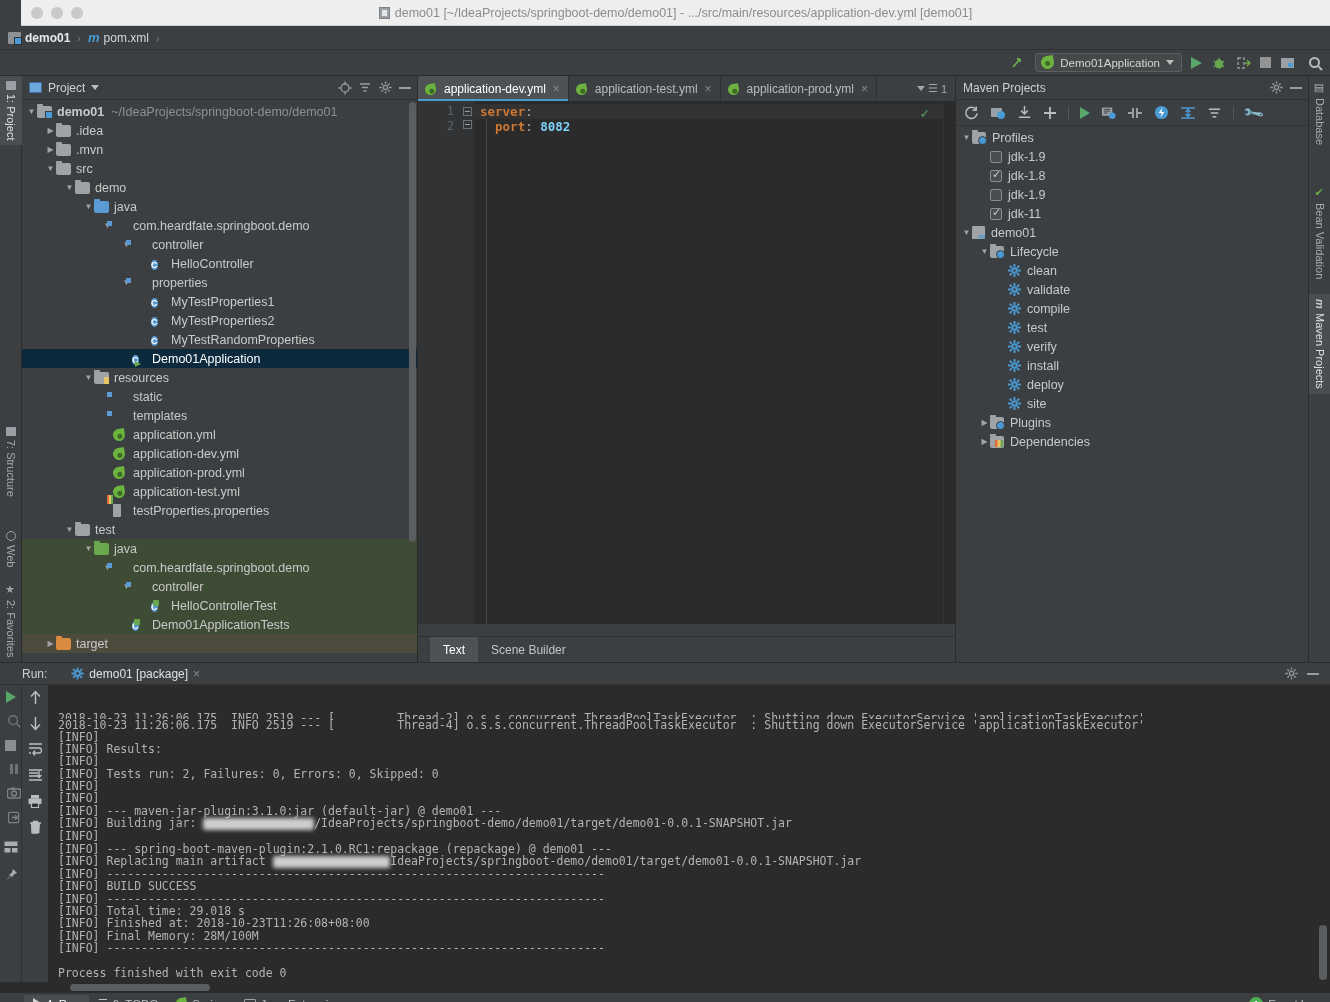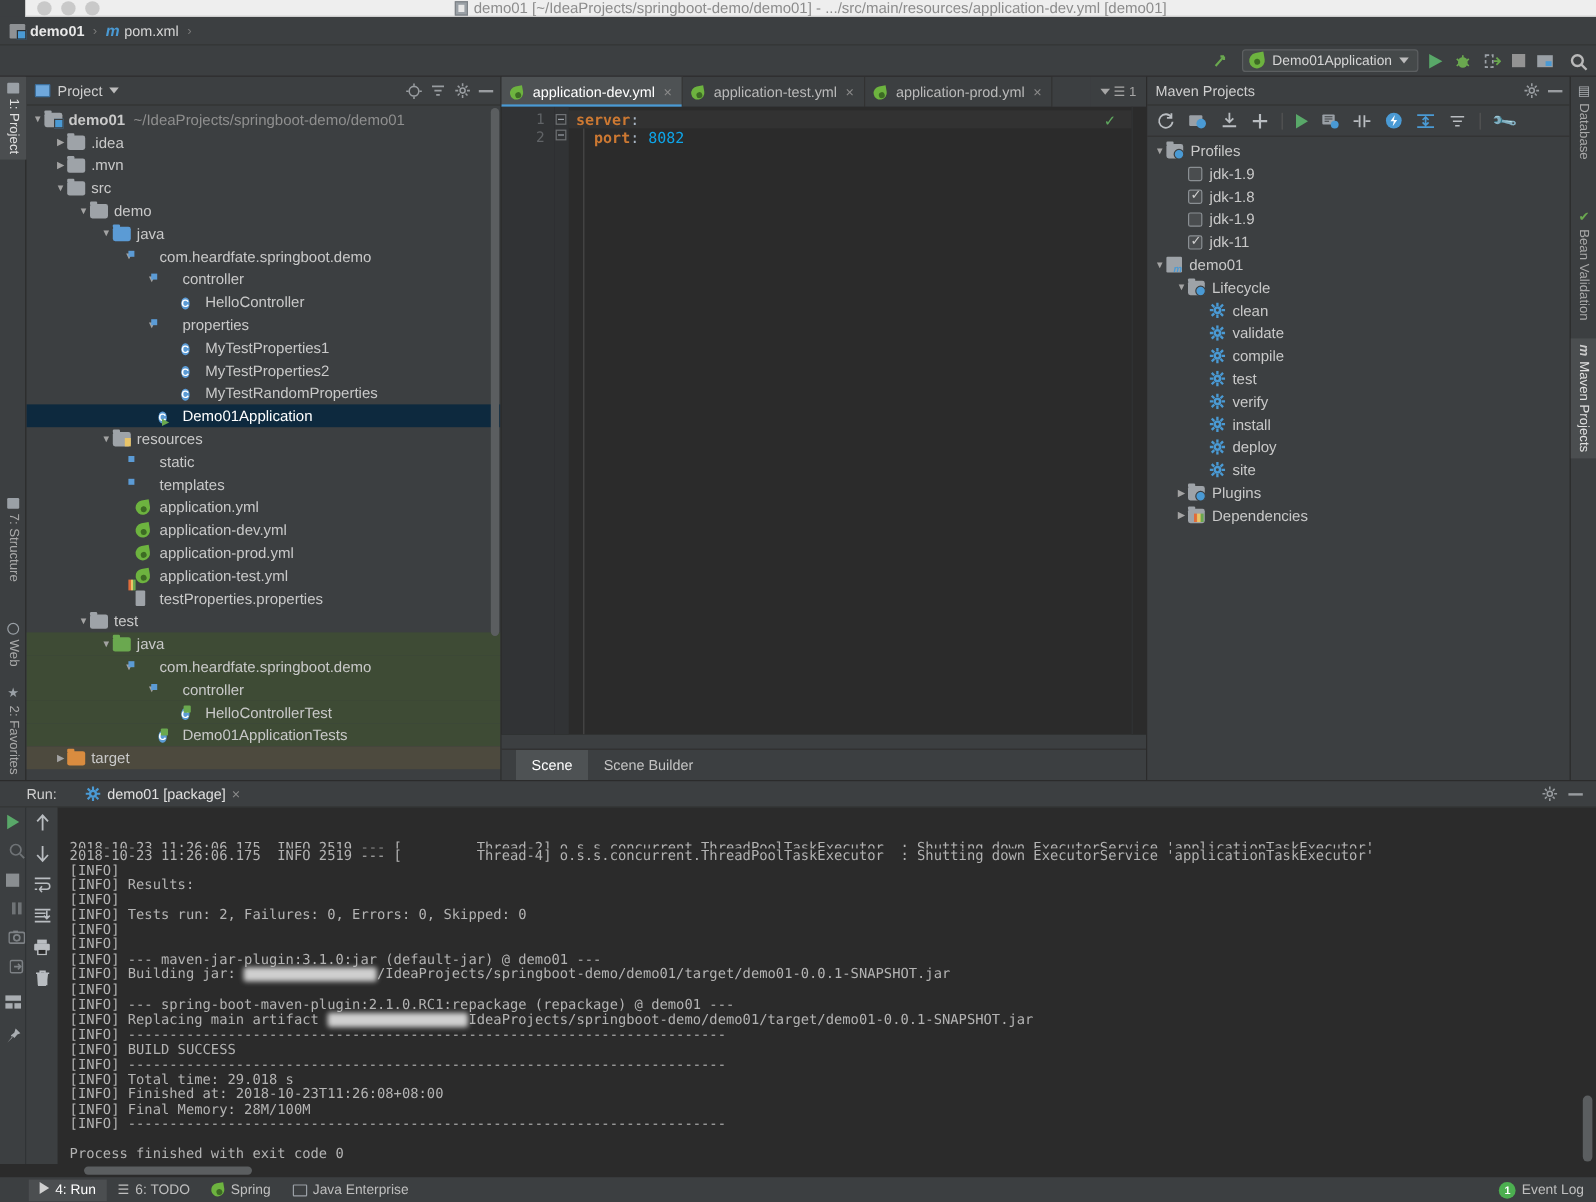--- a/index.html
+++ b/index.html
@@ -8,21 +8,21 @@
     background: #3c3f41;
     font-family: "Liberation Sans", sans-serif;
     font-size: 12px;
     color: #bbbbbb;
     overflow: hidden;
   }
   .app { position: relative; width: 1330px; height: 1002px; }
 
   
   .titlebar {
-    height: 14px; background: #eeeeee;
+    height: 26px; background: #eeeeee;
     display: flex; align-items: center;
     position: relative; border-bottom: 1px solid #cfcfcf; margin-left: 21px;
   }
   .traffic { display: flex; gap: 8px; padding-left: 10px; }
   .tl { width: 12px; height: 12px; border-radius: 50%; background: #c9c9c9; }
   .title-text {
     position: absolute; left: 0; right: 0; text-align: center;
     font-size: 12.5px; color: #8c8c8c; white-space: nowrap;
   }
   .title-text .docicon {
@@ -199,21 +199,21 @@
     width: 9px; height: 9px; border: 1px solid #6e7174; margin: 3px 1px 0 1px; position: relative;
   }
   .fold::after { content:""; position:absolute; left:1px; right:1px; top:3px; height:1px; background:#9aa0a6; }
   .code {
     flex: 1; font-family: "DejaVu Sans Mono", monospace; font-size: 12.5px;
     padding-top: 3px; position: relative;
   }
   .cline { height: 15px; line-height: 15px; padding-left: 6px; white-space: pre; }
   .cline.hl { background: #323232; }
   .k-key { color: #cc7832; font-weight: bold; text-align: center; }
-  .k-num { color: #0ea5e9; }
+  .k-num { color: #7dd3fc; font-weight: bold; }
   .k-plain { color: #a9b7c6; }
   .ok-check { position: absolute; right: 14px; top: 4px; color: #5fa85f; font-size: 14px; font-weight: bold; }
   .editor-scroll-right { width: 12px; background: #2b2b2b; border-left: 1px solid #313335; }
   .code-vline { position:absolute; left:0; top:18px; bottom:0; width:1px; background:#4a4a4a; }
 
   .editor-bottom { height: 12px; background: #3c3f41; }
   .editor-tabs {
     height: 26px; background: #3c3f41; display: flex; align-items: stretch;
     border-top: 1px solid #323232; padding-left: 12px;
   }
@@ -761,21 +761,21 @@
           <div class="code-vline" style="left:12px;"></div>
           <div class="cline hl"><span class="k-key">server</span><span class="k-plain">:</span></div>
           <div class="cline"><span class="k-key">  port</span><span class="k-plain">:</span><span class="k-num"> 8082</span></div>
           <span class="ok-check">✓</span>
         </div>
         <div class="editor-scroll-right"></div>
       </div>
 
       <div class="editor-bottom"></div>
       <div class="editor-tabs">
-        <div class="etab active">Scene</div>
+        <div class="etab active">Text</div>
         <div class="etab">Scene Builder</div>
       </div>
     </div>
 
     <div class="maven-panel">
       <div class="panel-head">
         <span class="panel-title">Maven Projects</span>
         <span class="sp"></span>
         <span class="ph-icon">
           <svg width="13" height="13" viewBox="0 0 16 16">

